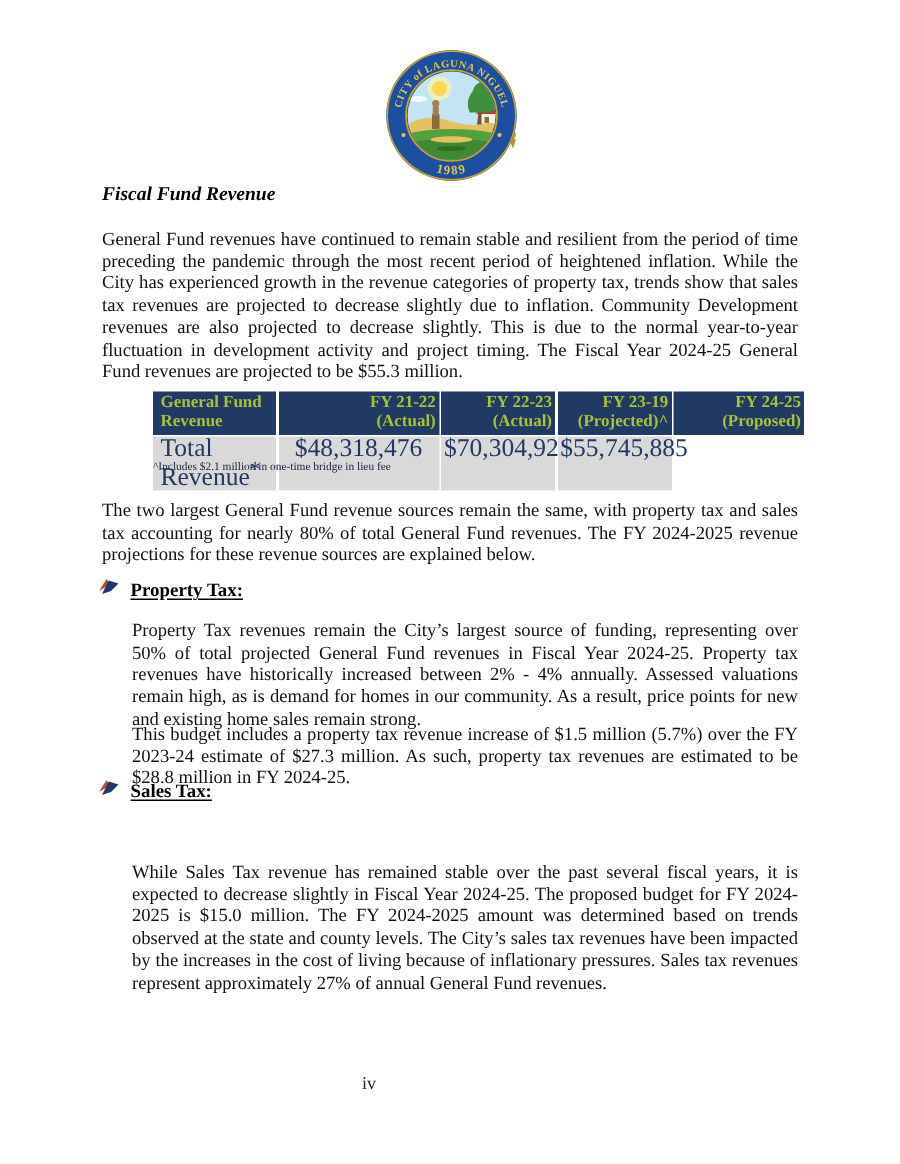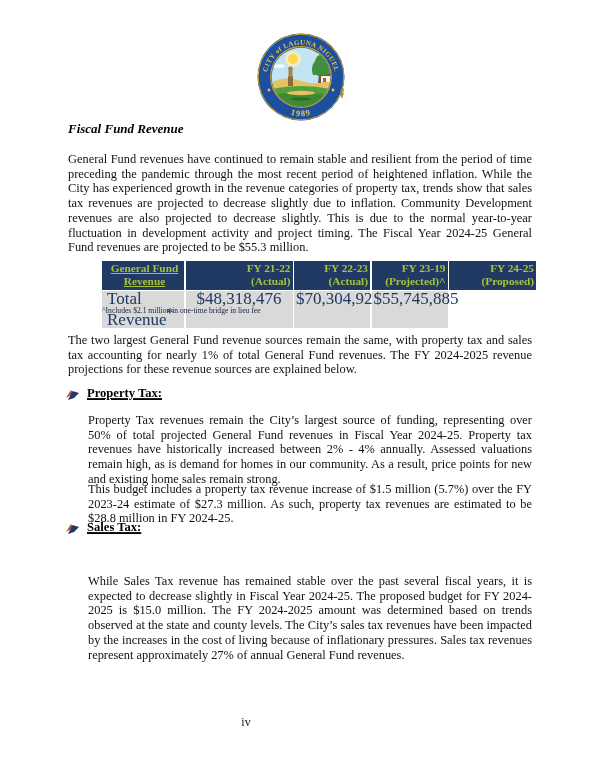--- a/index.html
+++ b/index.html
@@ -22,29 +22,29 @@
   .rev-table{
     position:absolute;left:102px;top:261px;width:431px;
     display:grid;grid-template-columns:82px 107px 76px 76px 87px;
     grid-auto-rows:auto;gap:1.5px;background:#ffffff;
   }
   .th{
     background:#203a64;color:#a6c13c;font-weight:bold;
     font-size:11.3px;line-height:12.8px;text-align:right;
     padding:1px 2px 2px 2px;
   }
-  .th-first{text-align:center;padding-left:5px;text-decoration:underline;}
+  .th-first{text-align:left;padding-left:5px;}
   .td{
     background:#d9d9d9;color:#1f3864;font-size:17px;line-height:15px;
     text-align:center;padding:0 2px 1px 2px;
   }
   .td-first{text-align:left;padding-left:5px;}
   .footnotes{position:absolute;left:102px;top:306px;width:430px;
     font-size:7.6px;line-height:10px;color:#16213a;}
-  .bullet-row{position:absolute;left:66px;display:flex;align-items:flex-end;gap:8px;text-decoration:underline;}
+  .bullet-row{position:absolute;left:66px;display:flex;align-items:flex-start;gap:8px;}
   .bullet-row-1{top:386px;}
   .bullet-row-2{top:520px;}
   .bullet-icon{width:13px;height:11px;flex:0 0 auto;}
   .section-title{
     font-size:12.6px;font-weight:bold;color:#000;
     text-decoration:underline;text-underline-offset:2px;
   }
   .p-prop-1{top:413px;}
   .p-prop-2{top:482px;}
   .p-sales-1{top:574px;}
@@ -146,21 +146,21 @@
     <div class="td td-first"><span>Total Revenue</span><sup>*</sup></div>
     <div class="td">$48,318,476</div>
     <div class="td">$70,304,924</div>
     <div class="td">$55,745,885</div>
   </div>
 
   <div class="footnotes">
     <div>^Includes $2.1 million in one-time bridge in lieu fee</div>
   </div>
 
-  <div class="para p-two-largest">The two largest General Fund revenue sources remain the same, with property tax and sales tax accounting for nearly 1% of total General Fund revenues. The FY 2024-2025 revenue projections for these revenue sources are explained below.</div>
+  <div class="para p-two-largest">The two largest General Fund revenue sources remain the same, with property tax and sales tax accounting for nearly 80% of total General Fund revenues. The FY 2024-2025 revenue projections for these revenue sources are explained below.</div>
 
   <div class="bullet-row bullet-row-1">
     <svg class="bullet-icon" viewBox="0 0 13 11">
       <polygon points="0,8 5,0 7.5,3.5" fill="#bf4b32"></polygon>
       <polygon points="2,10 6.5,1 13,3 8,8" fill="#20386b"></polygon>
     </svg>
     <span class="section-title">Property Tax:</span>
   </div>
   <div class="para para-indent p-prop-1">Property Tax revenues remain the City’s largest source of funding, representing over 50% of total projected General Fund revenues in Fiscal Year 2024-25. Property tax revenues have historically increased between 2% - 4% annually. Assessed valuations remain high, as is demand for homes in our community. As a result, price points for new and existing home sales remain strong.</div>
   <div class="para para-indent p-prop-2">This budget includes a property tax revenue increase of $1.5 million (5.7%) over the FY 2023-24 estimate of $27.3 million. As such, property tax revenues are estimated to be $28.8 million in FY 2024-25.</div>

